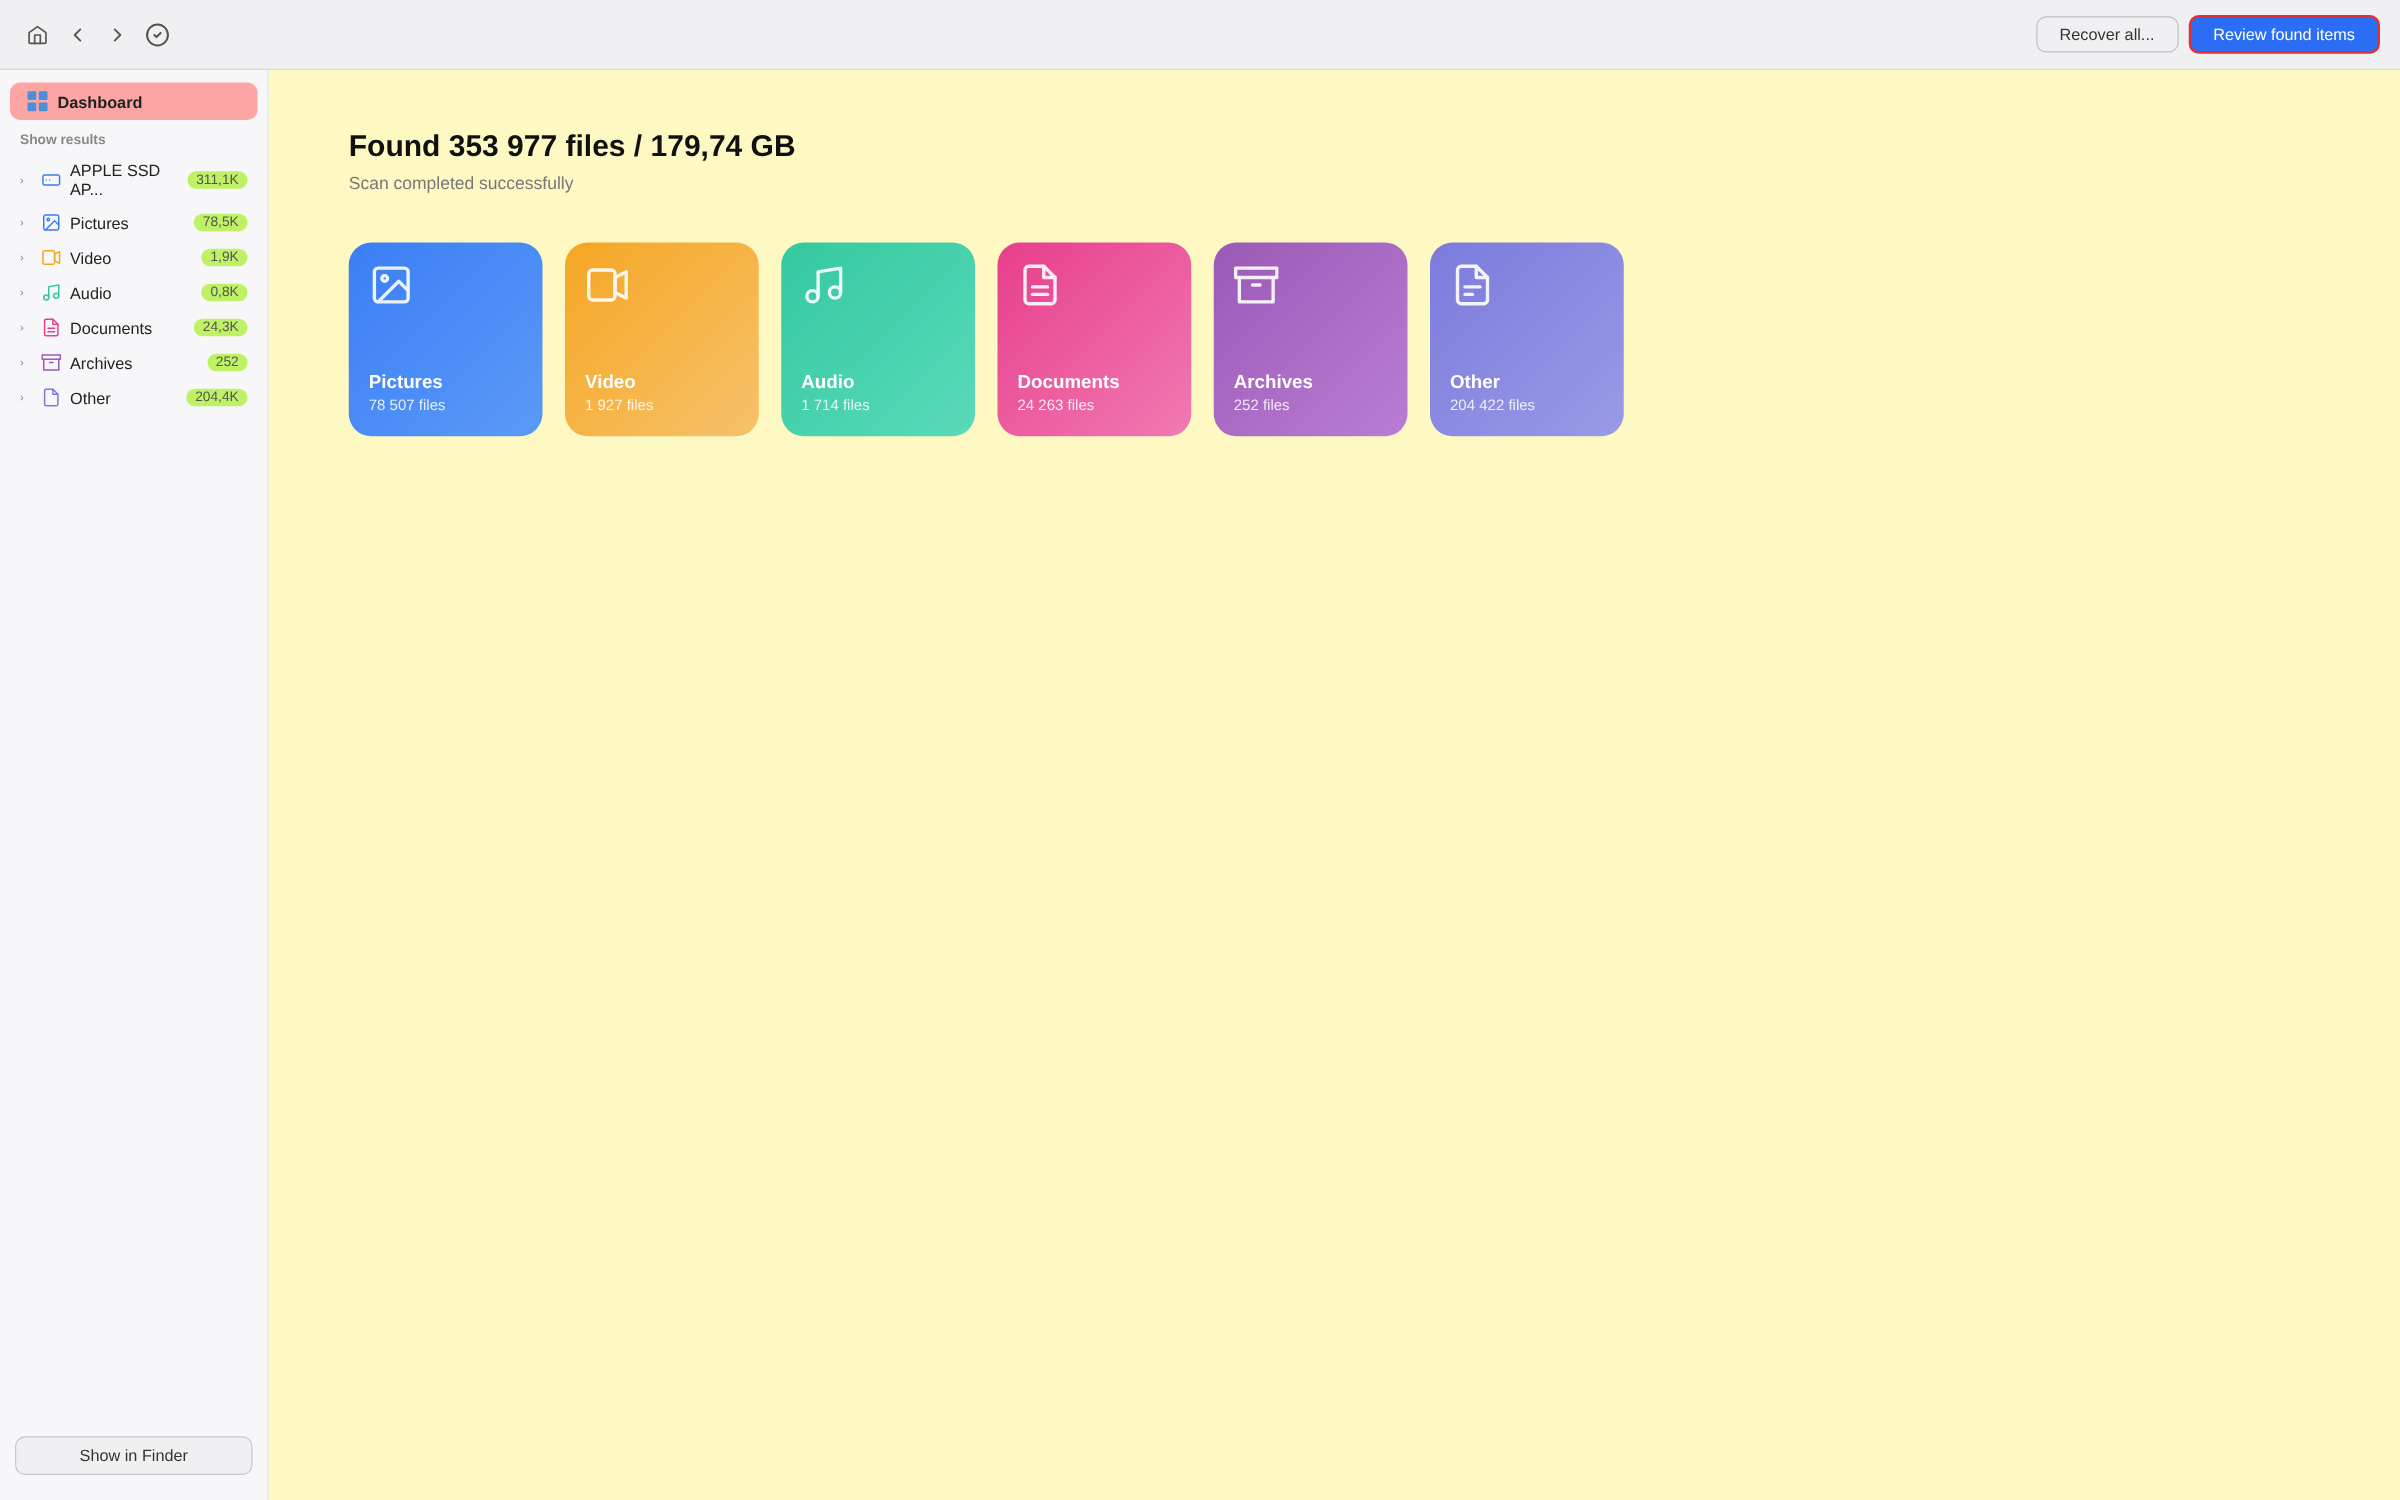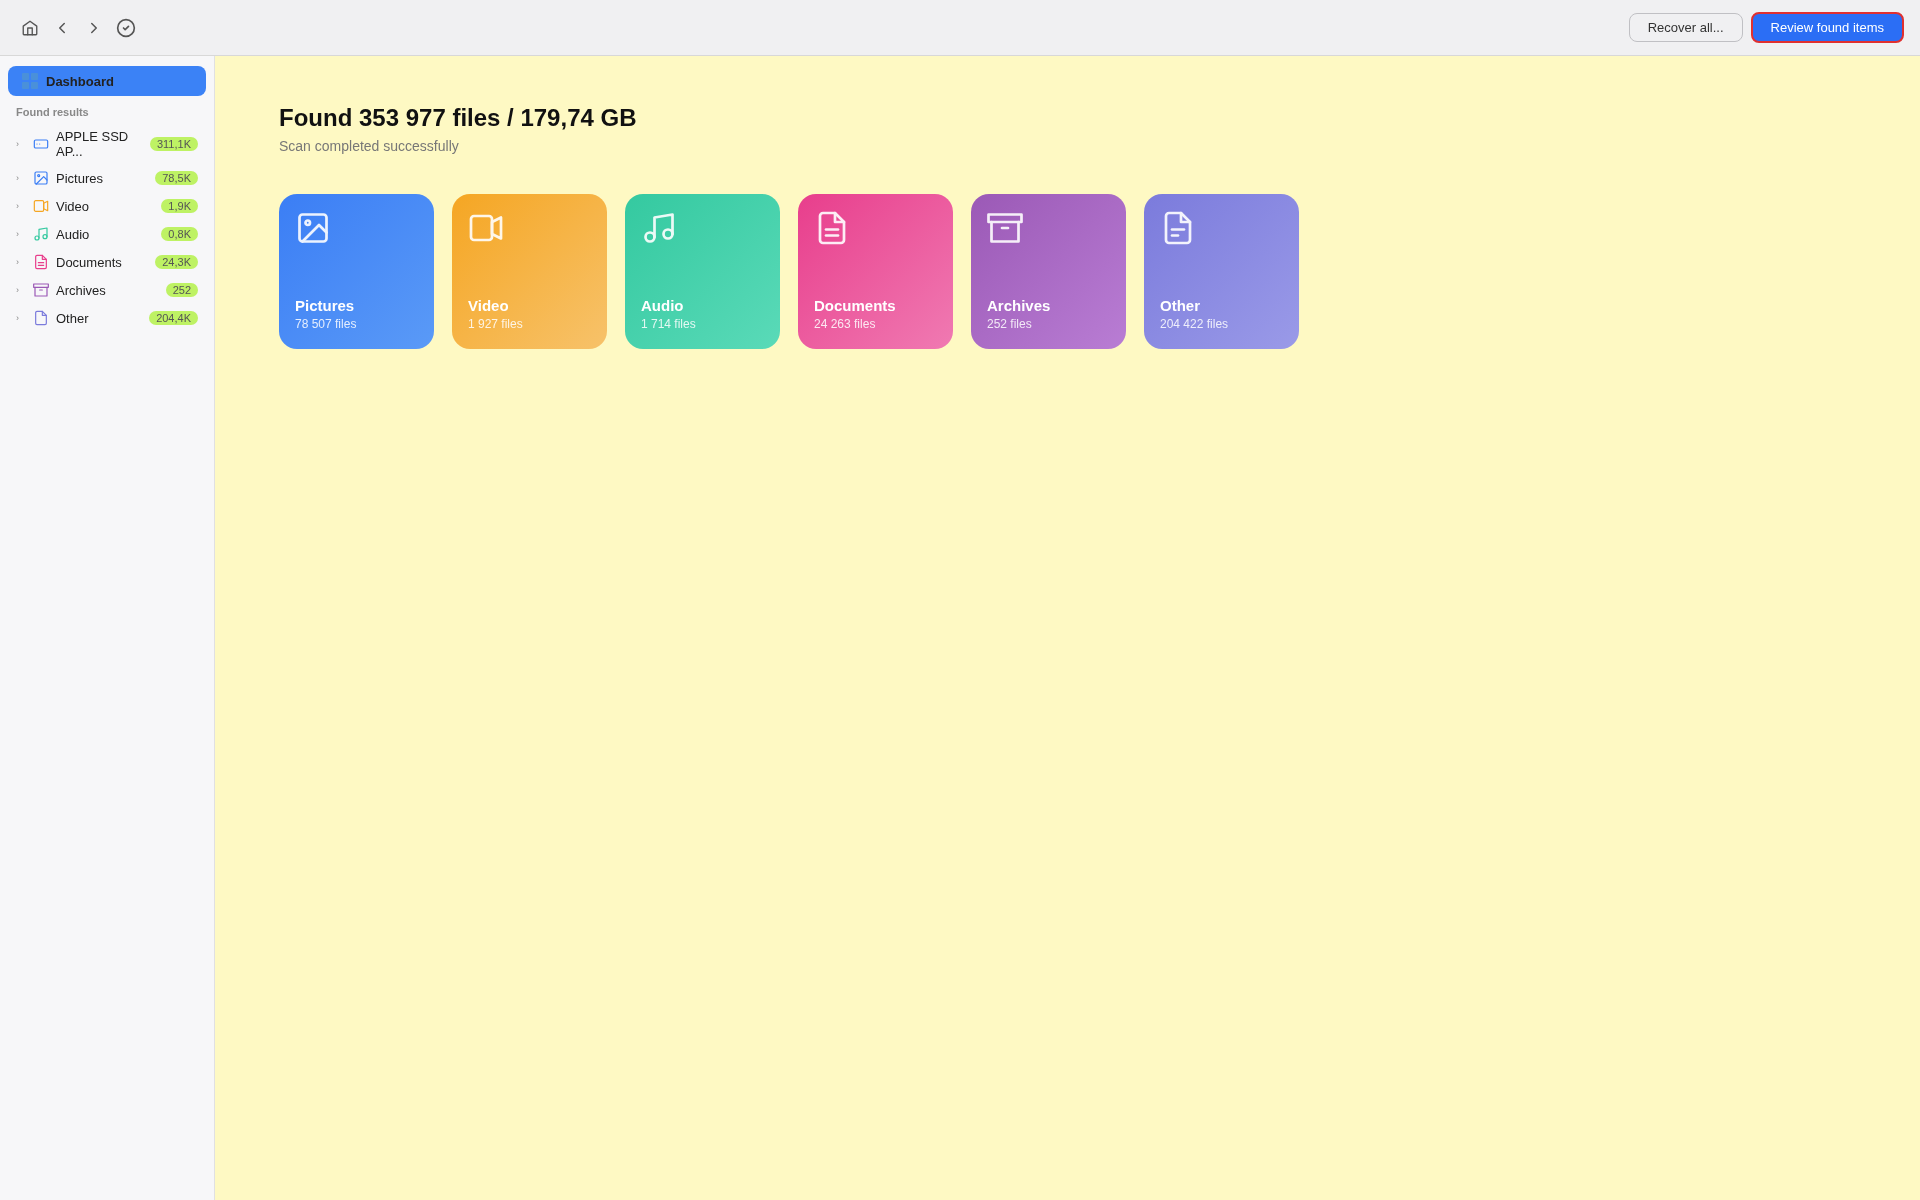--- a/index.html
+++ b/index.html
@@ -73,21 +73,21 @@
       padding: 10px 0 10px 0;
       flex-shrink: 0;
     }
     .sidebar-dashboard {
       display: flex;
       align-items: center;
       gap: 8px;
       padding: 7px 14px;
       margin: 0 8px 10px 8px;
       border-radius: 8px;
-      background: #3b82f6;
+      background: #fca5a5;
       cursor: pointer;
     }
     .sidebar-dashboard-icon {
       display: grid;
       grid-template-columns: 1fr 1fr;
       gap: 2px;
       width: 16px; height: 16px;
     }
     .sidebar-dashboard-icon span {
       background: #4a90d9;
@@ -270,21 +270,21 @@
     <div class="sidebar-dashboard">
       <div class="sidebar-dashboard-icon">
         <span></span>
           <span></span>
           <span></span>
           <span></span>
       </div>
       <span class="sidebar-dashboard-label">Dashboard</span>
     </div>
 
-    <div class="sidebar-section-label">Found results</div>
+    <div class="sidebar-section-label">Show results</div>
 
     <div class="sidebar-item">
       <span class="sidebar-chevron">›</span>
       <span class="sidebar-item-icon icon-drive">
         <svg width="16" height="16" viewBox="0 0 24 24" fill="none" stroke="currentColor" stroke-width="1.8" stroke-linecap="round" stroke-linejoin="round">
           <rect x="2" y="6" width="20" height="12" rx="2"></rect>
           <line x1="6" y1="12" x2="6" y2="12"></line>
           <line x1="10" y1="12" x2="10" y2="12"></line>
         </svg>
       </span>
@@ -362,20 +362,23 @@
       <span class="sidebar-item-icon icon-other">
         <svg width="16" height="16" viewBox="0 0 24 24" fill="none" stroke="currentColor" stroke-width="1.8" stroke-linecap="round" stroke-linejoin="round">
           <path d="M14 2H6a2 2 0 0 0-2 2v16a2 2 0 0 0 2 2h12a2 2 0 0 0 2-2V8z"></path>
           <polyline points="14 2 14 8 20 8"></polyline>
         </svg>
       </span>
       <span class="sidebar-item-label">Other</span>
       <span class="sidebar-item-badge">204,4K</span>
     </div>
 
+    <div class="sidebar-footer">
+      <button class="show-in-finder-btn">Show in Finder</button>
+    </div>
   </div>
 
   <div class="content">
     <h1 class="content-title">Found 353 977 files / 179,74 GB</h1>
     <p class="content-subtitle">Scan completed successfully</p>
 
     <div class="cards-row">
 
       <div class="category-card card-pictures">
         <svg class="card-svg-icon" viewBox="0 0 24 24" fill="none" stroke="white" stroke-width="1.8" stroke-linecap="round" stroke-linejoin="round">

